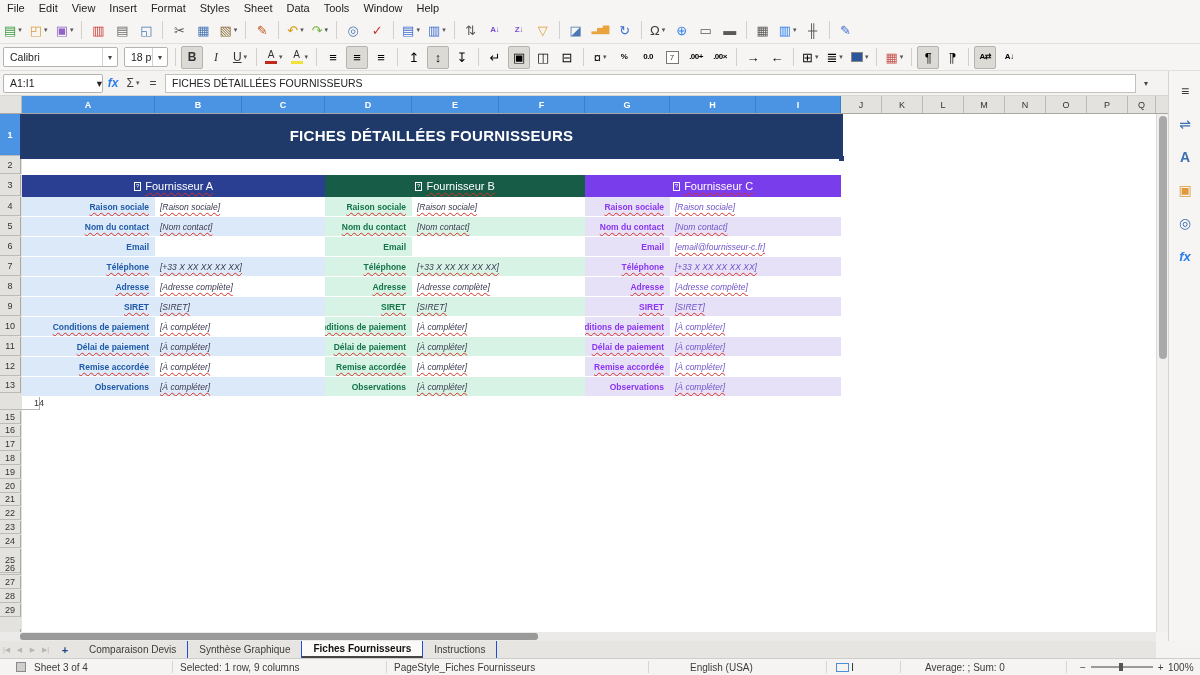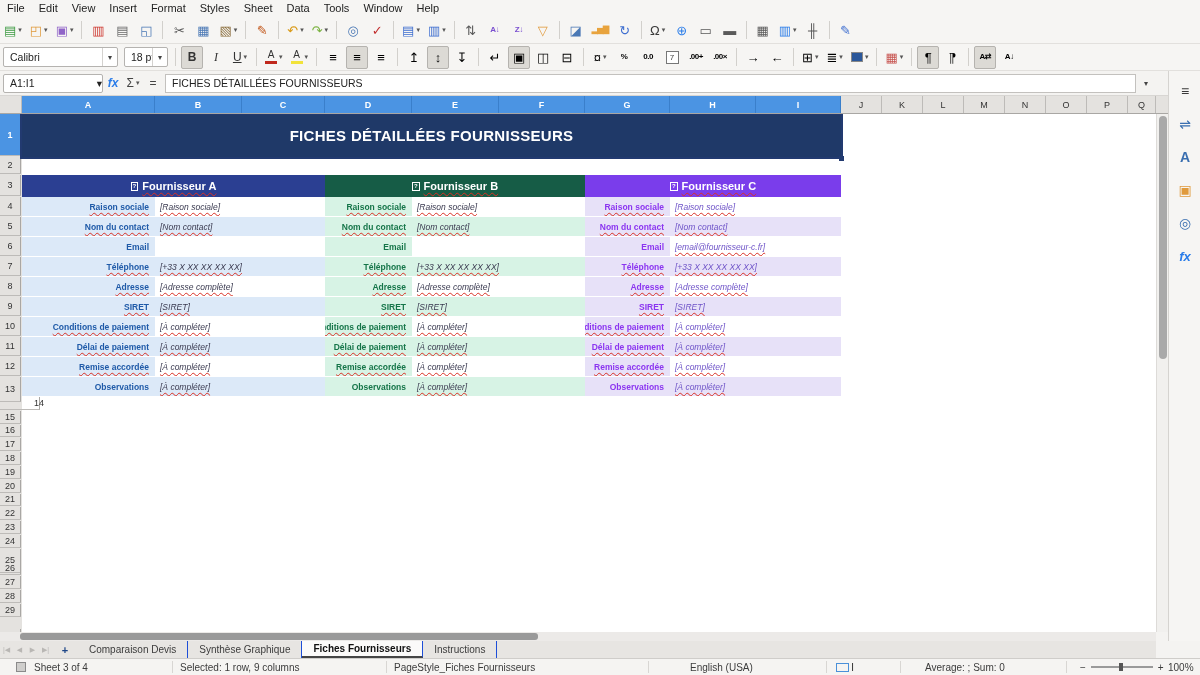--- a/index.html
+++ b/index.html
@@ -57,21 +57,21 @@
     border-right:1px solid #bdbbb8; }
   .gridwrap { position:absolute; left:0; top:114px; width:1156px; height:518px; background:#fff; overflow:hidden; }
   .rowhdr { position:absolute; left:0; top:0; width:22px; height:518px; background:#e4e2df; }
   .rowhdr .rh { position:absolute; left:0; width:21px; border-bottom:1px solid #bdbbb8;
     border-right:1px solid #a9a7a4; font-size:9px; color:#333;
     display:flex; align-items:center; justify-content:center; }
   .rowhdr .rh.sel { background:#4b94e3; color:#fff; font-weight:bold; }
   .cell { position:absolute; overflow:hidden; white-space:nowrap; }
   .title-cell { color:#fff; font-weight:bold; font-size:15px; letter-spacing:0.3px;
     display:flex; align-items:center; justify-content:center; }
-  .sup-hdr { color:#fff; font-weight:bold; font-size:11px;
+  .sup-hdr { color:#fff; font-weight:normal; font-size:11px;
     display:flex; align-items:center; justify-content:center; }
   .lblcell { font-weight:bold; font-size:8.5px; display:flex; align-items:center; justify-content:flex-end;
     padding-right:6px; border-bottom:1px solid #fff; }
   .valcell { font-style:italic; font-size:8.5px; color:#3a3a50; display:flex; align-items:center;
     padding-left:5px; border-bottom:1px solid #fff; }
   .sq { text-decoration-line:underline; text-decoration-style:wavy; text-decoration-color:#d93025;
     text-decoration-thickness:1px; text-underline-offset:2px; }
   .tofu { display:inline-block; border:1px solid currentColor; font-size:6px; line-height:7px;
     padding:0 1px; margin-right:4px; vertical-align:1px; }
   .selbox { position:absolute; border:2px solid #223a70; pointer-events:none; }
@@ -379,21 +379,21 @@
         <div class="rh" style="top: 61px; height: 21px;">3</div>
         <div class="rh" style="top: 83px; height: 19px;">4</div>
         <div class="rh" style="top: 103px; height: 19px;">5</div>
         <div class="rh" style="top: 123px; height: 19px;">6</div>
         <div class="rh" style="top: 143px; height: 19px;">7</div>
         <div class="rh" style="top: 163px; height: 19px;">8</div>
         <div class="rh" style="top: 183px; height: 19px;">9</div>
         <div class="rh" style="top: 203px; height: 19px;">10</div>
         <div class="rh" style="top: 223px; height: 19px;">11</div>
         <div class="rh" style="top: 243px; height: 19px;">12</div>
-        <div class="rh" style="top: 263px; height: 25px;">13</div>
+        <div class="rh" style="top: 263px; height: 16px;">13</div>
         <div class="rh" style="top: 283px; height: 12.8px; padding-left: 39px;">14</div>
         <div class="rh" style="top: 296.8px; height: 12.8px;">15</div>
         <div class="rh" style="top: 310.6px; height: 12.8px;">16</div>
         <div class="rh" style="top: 324.4px; height: 12.8px;">17</div>
         <div class="rh" style="top: 338.2px; height: 12.8px;">18</div>
         <div class="rh" style="top: 352px; height: 12.8px;">19</div>
         <div class="rh" style="top: 365.8px; height: 12.8px;">20</div>
         <div class="rh" style="top: 379.6px; height: 12.8px;">21</div>
         <div class="rh" style="top: 393.4px; height: 12.8px;">22</div>
         <div class="rh" style="top: 407.2px; height: 12.8px;">23</div>

